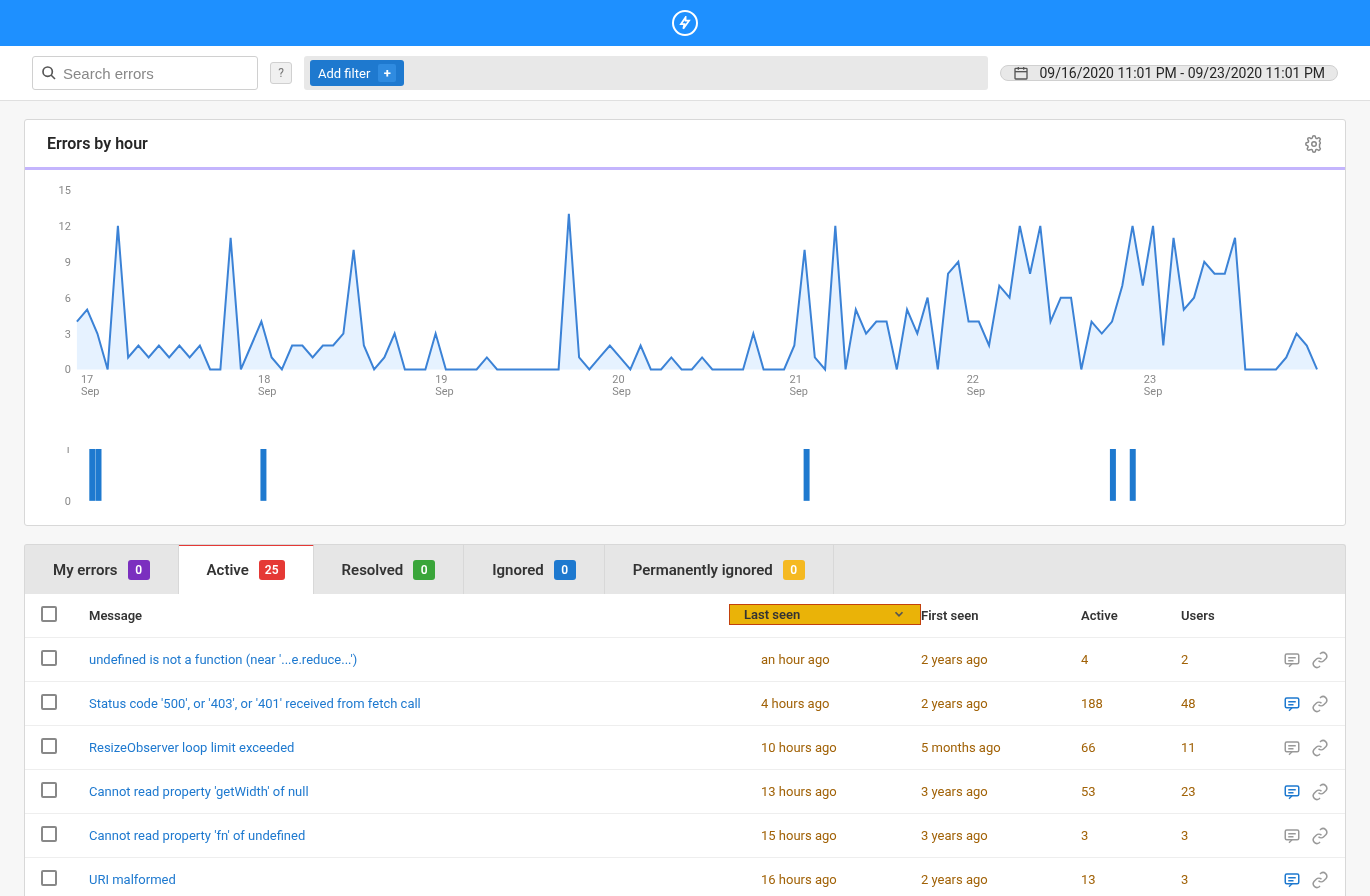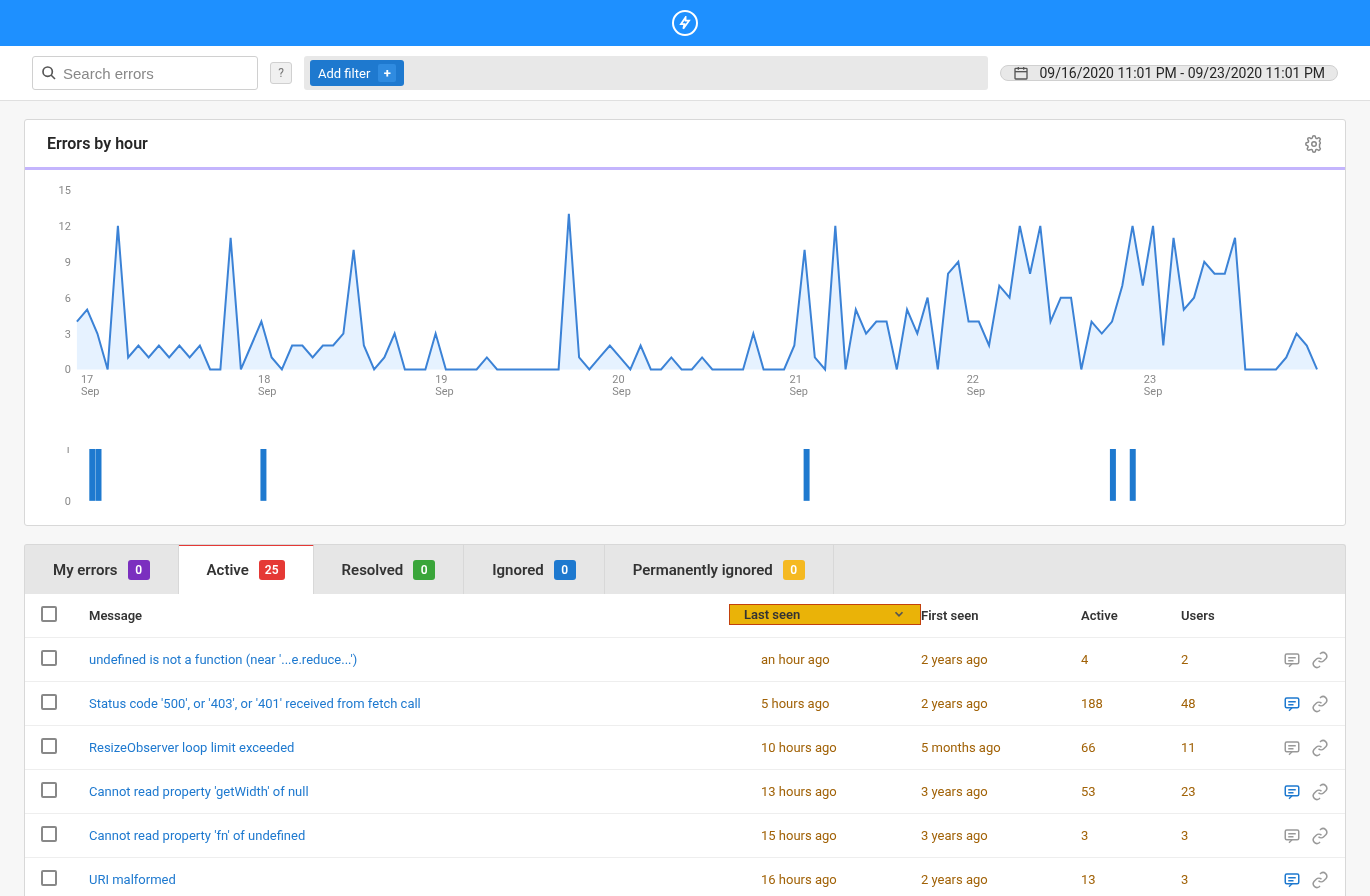--- a/index.html
+++ b/index.html
@@ -190,21 +190,21 @@
                 <svg width="18" height="18" viewBox="0 0 24 24" fill="none" stroke="currentColor" stroke-width="2">
                   <path d="M10 13a5 5 0 0 0 7 0l3-3a5 5 0 0 0-7-7l-1 1"></path>
                   <path d="M14 11a5 5 0 0 0-7 0l-3 3a5 5 0 0 0 7 7l1-1"></path>
                 </svg>
               </div>
             </td>
           </tr>
           <tr>
             <td><span class="chk"></span></td>
             <td><span class="msg-link">Status code '500', or '403', or '401' received from fetch call</span></td>
-            <td class="val-red">5 hours ago</td>
+            <td class="val-red">4 hours ago</td>
             <td class="val-red">2 years ago</td>
             <td class="val-red">188</td>
             <td class="val-red">48</td>
             <td>
               <div class="row-icons">
                 <svg width="18" height="18" viewBox="0 0 24 24" fill="none" stroke="currentColor" stroke-width="2" class="active-icon">
                   <rect x="3" y="4" width="18" height="13" rx="2"></rect>
                   <path d="M8 21l4-4"></path>
                   <line x1="7" y1="9" x2="17" y2="9"></line>
                   <line x1="7" y1="13" x2="14" y2="13"></line>

